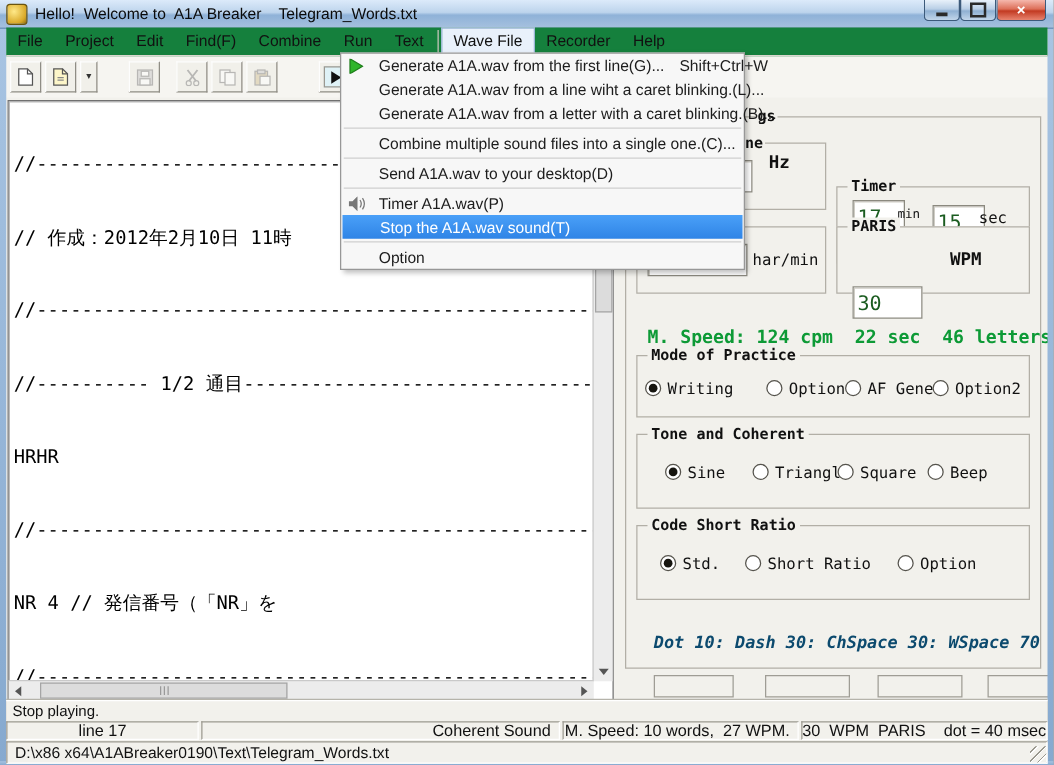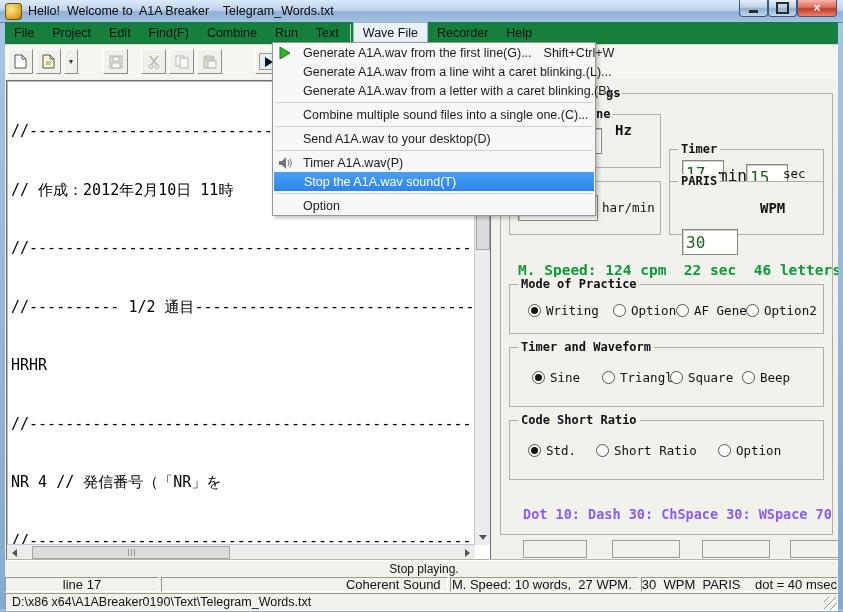--- a/index.html
+++ b/index.html
@@ -74,32 +74,32 @@
     font-family:"DejaVu Sans Mono",monospace;}
   .gbox {position:absolute; border:1px solid #b2afa6; background:#f2f1ec;}
   .gbox > .glabel {position:absolute; top:-8px; left:8px; background:#f2f1ec; padding:0 3px;
     font-weight:bold; font-size:12px; white-space:pre;}
   #outerbox {left:10px; top:15px; width:331px; height:440px;}
   .frag {position:absolute; background:#f2f1ec; padding:0 2px; font-weight:bold; font-size:12px;}
   .edit {background:#fff; border:1px solid #8b897f; box-shadow:inset 1px 1px 0 #cfcdc5;
     font-family:"DejaVu Sans Mono",monospace; font-size:16px; color:#1b5c20; padding:1px 3px; box-sizing:border-box;}
   .unit {font-size:14px; font-weight:bold;}
   .mspeed {position:absolute; left:17px; top:168px; font-size:14.5px; font-weight:bold; color:#0d9a36; white-space:pre;}
-  .ratio {position:absolute; left:22px; top:412px; font-size:13.5px; font-weight:bold; color:#8b5cf6; white-space:pre;}
+  .ratio {position:absolute; left:22px; top:412px; font-size:13.5px; font-weight:bold; color:#0c4a6e; white-space:pre;font-style:italic;}
   .ropt {position:absolute; display:flex; align-items:center; gap:5px; font-size:12.5px; white-space:pre;}
   .radio {width:11px; height:11px; border-radius:50%; background:#fff; border:1px solid #55534c; position:relative; flex:none;}
   .radio.sel::after {content:""; position:absolute; inset:2px; border-radius:50%; background:#16150f;}
   .cbox {width:11px; height:11px; background:#fff; border:1px solid #55534c; position:relative; flex:none;}
   .cbox::after {content:""; position:absolute; left:2px; top:1px; width:6px; height:3px;
     border-left:2px solid #16150f; border-bottom:2px solid #16150f; transform:rotate(-50deg);}
   .on-label {color:#e00612; font-weight:bold; font-size:13px;}
   .minibox {position:absolute; height:16px; border:1px solid #9f9d95; background:#f2f1ec;}
   
   .status1 {position:absolute; left:5px; right:5px; top:560px; height:16px; background:#f2f1ec;
-    border-top:1px solid #fff; box-shadow:0 -1px 0 #b5b3aa; display:flex; align-items:center; padding-left:5px; z-index:6;justify-content:center;}
+    border-top:1px solid #fff; box-shadow:0 -1px 0 #b5b3aa; display:flex; align-items:center; padding-left:5px; z-index:6;}
   .status2 {position:absolute; left:5px; right:5px; top:577px; height:15px; display:flex; gap:2px; z-index:6;}
   .scell {height:100%; border:1px solid; border-color:#9b998f #fff #fff #9b998f; background:#f2f1ec;
     display:flex; align-items:center; box-sizing:border-box; font-size:13px; white-space:pre;}
   .scell.c1 {width:158px; justify-content:center;}
   .scell.c2 {width:294px; justify-content:flex-end; padding-right:6px;}
   .scell.c3 {width:194px; justify-content:flex-end; padding-right:6px;}
   .scell.c4 {flex:1; justify-content:center;}
   .status3 {position:absolute; left:5px; right:5px; top:593px; height:16px; z-index:6;
     border:1px solid; border-color:#9b998f #fff #fff #9b998f; background:#f2f1ec;
     display:flex; align-items:center; padding-left:6px; font-size:12.5px; white-space:pre;}
@@ -282,21 +282,21 @@
 
       <div class="gbox" style="left:8px; top:20px; width:150px; height:52px;">
         <span class="frag" style="left:84px; top:-8px;">ne</span>
         <input class="edit" style="position: absolute; left: 8px; top: 13px; width: 84px; height: 26px;">
         <span class="unit" style="position:absolute; left:105px; top:7px;">Hz</span>
       </div>
 
       <div class="gbox" style="left:168px; top:20px; width:153px; height:60px;margin-top:35px;">
         <span class="glabel">Timer</span>
         <input class="edit" style="position: absolute; left: 12px; top: 10px; width: 42px; height: 26px;" value="17">
-        <span style="position:absolute; left:48px; top:16px; font-size:16px;">min</span>
+        <span style="position:absolute; left:48px; top:16px; font-size:10px;">min</span>
         <input class="edit" style="position: absolute; left: 76px; top: 14px; width: 42px; height: 26px;" value="15">
         <span style="position:absolute; left:113px; top:16px; font-size:12.5px;">sec</span>
         <div style="position:absolute; left:94px; top:41px; display:flex; align-items:center; gap:5px;">
           <span class="cbox"></span>
           <span class="on-label">ON</span>
         </div>
       </div>
 
       <div class="gbox" style="left:8px; top:87px; width:150px; height:52px;">
         <input class="edit" style="position: absolute; left: 8px; top: 13px; width: 80px; height: 26px;">
@@ -306,28 +306,28 @@
       <div class="gbox" style="left:168px; top:87px; width:153px; height:52px;">
         <span class="glabel">PARIS</span>
         <input class="edit" style="position: absolute; left: 12px; top: 12px; width: 56px; height: 26px; margin-top: 35px;" value="30">
         <span class="unit" style="position:absolute; left:90px; top:18px;">WPM</span>
       </div>
 
       <div class="mspeed">M. Speed: 124 cpm  22 sec  46 letters.</div>
 
       <div class="gbox" style="left:8px; top:190px; width:313px; height:48px;">
         <span class="glabel">Mode of Practice</span>
-        <label class="ropt" style="left:18px; top:18px;align-items:center;"><span class="radio sel"></span><span>Writing</span></label>
+        <label class="ropt" style="left:6px; top:18px;align-items:center;"><span class="radio sel"></span><span>Writing</span></label>
         <label class="ropt" style="left:103px; top:18px;"><span class="radio"></span><span>Option1</span></label>
         <label class="ropt" style="left:166px; top:18px;"><span class="radio"></span><span>AF Gene</span></label>
         <label class="ropt" style="left:236px; top:18px;"><span class="radio"></span><span>Option2</span></label>
       </div>
 
       <div class="gbox" style="left:8px; top:253px; width:313px; height:58px;">
-        <span class="glabel">Timer and Waveform</span>
+        <span class="glabel">Tone and Coherent</span>
         <label class="ropt" style="left:22px; top:22px;"><span class="radio sel"></span><span>Sine</span></label>
         <label class="ropt" style="left:92px; top:22px;"><span class="radio"></span><span>Triangle</span></label>
         <label class="ropt" style="left:160px; top:22px;"><span class="radio"></span><span>Square</span></label>
         <label class="ropt" style="left:232px; top:22px;"><span class="radio"></span><span>Beep</span></label>
       </div>
 
       <div class="gbox" style="left:8px; top:326px; width:313px; height:58px;">
         <span class="glabel">Code Short Ratio</span>
         <label class="ropt" style="left:18px; top:22px;"><span class="radio sel"></span><span>Std.</span></label>
         <label class="ropt" style="left:86px; top:22px;"><span class="radio"></span><span>Short Ratio</span></label>

